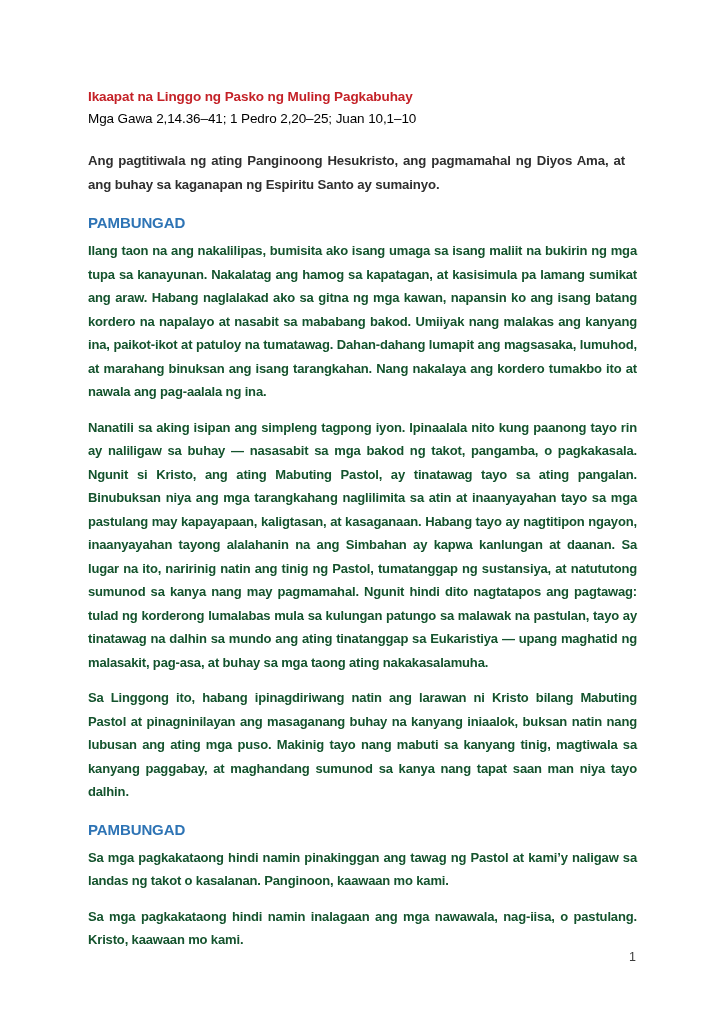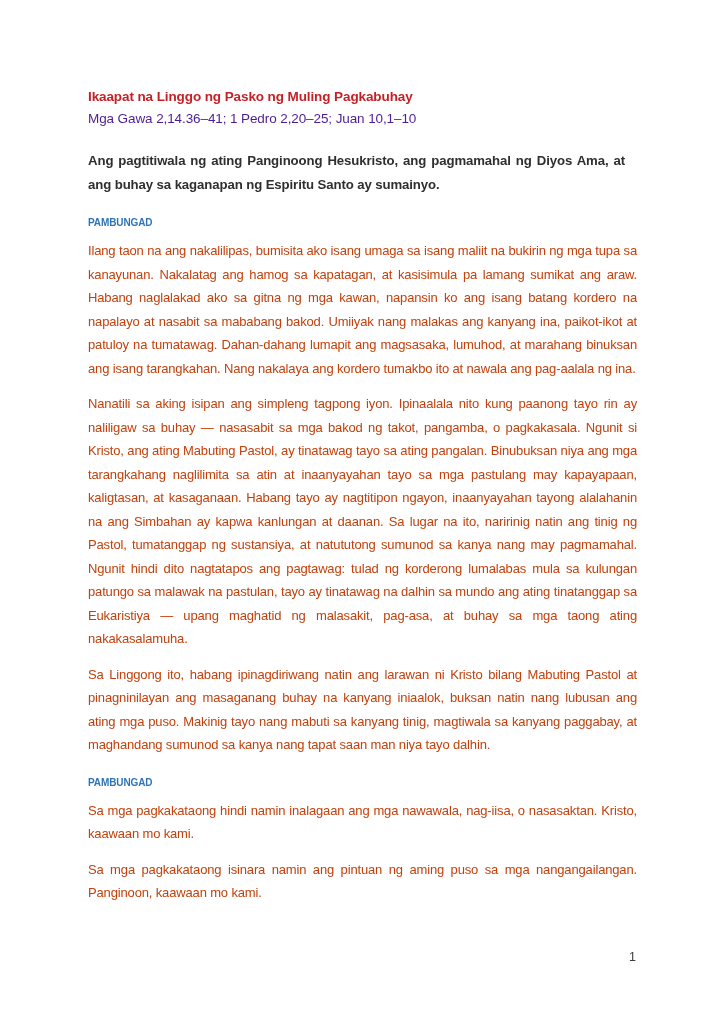--- a/index.html
+++ b/index.html
@@ -25,48 +25,48 @@
     font-weight: 700;
     line-height: 22px;
     color: #c42127;
     letter-spacing: -0.1px;
   }
   .readings {
     margin: 0 0 19px 0;
     font-size: 13.5px;
     font-weight: 400;
     line-height: 22px;
-    color: #4c1d95;
+    color: #000000;
     letter-spacing: -0.1px;
   }
   .greeting {
     margin: 0 12px 15px 0;
     font-size: 13.2px;
     font-weight: 700;
     line-height: 24px;
     color: #2f2f2f;
     text-align: justify;
     letter-spacing: -0.1px;
   }
   .section-heading {
     margin: 15px 0 5px 0;
-    font-size: 10px;
+    font-size: 15px;
     font-weight: 700;
     line-height: 22px;
     color: #2e74b5;
     letter-spacing: -0.1px;
   }
   .body-para {
     margin: 0 0 12px 0;
     font-size: 13px;
-    font-weight: 400;
+    font-weight: 700;
     line-height: 23.5px;
     text-align: justify;
     letter-spacing: -0.15px;
-    color: #c2410c;
+    color: #14532d;
   }
   .page-number {
     position: absolute;
     right: 88px;
     bottom: 60px;
     font-size: 12.5px;
     color: #3c3c3c;
   }
 </style>
 </head>
@@ -83,19 +83,19 @@
 
   <section>
     <h2 class="section-heading">PAMBUNGAD</h2>
     <p class="body-para">Ilang taon na ang nakalilipas, bumisita ako isang umaga sa isang maliit na bukirin ng mga tupa sa kanayunan. Nakalatag ang hamog sa kapatagan, at kasisimula pa lamang sumikat ang araw. Habang naglalakad ako sa gitna ng mga kawan, napansin ko ang isang batang kordero na napalayo at nasabit sa mababang bakod. Umiiyak nang malakas ang kanyang ina, paikot-ikot at patuloy na tumatawag. Dahan-dahang lumapit ang magsasaka, lumuhod, at marahang binuksan ang isang tarangkahan. Nang nakalaya ang kordero tumakbo ito at nawala ang pag-aalala ng ina.</p>
     <p class="body-para">Nanatili sa aking isipan ang simpleng tagpong iyon. Ipinaalala nito kung paanong tayo rin ay naliligaw sa buhay — nasasabit sa mga bakod ng takot, pangamba, o pagkakasala. Ngunit si Kristo, ang ating Mabuting Pastol, ay tinatawag tayo sa ating pangalan. Binubuksan niya ang mga tarangkahang naglilimita sa atin at inaanyayahan tayo sa mga pastulang may kapayapaan, kaligtasan, at kasaganaan. Habang tayo ay nagtitipon ngayon, inaanyayahan tayong alalahanin na ang Simbahan ay kapwa kanlungan at daanan. Sa lugar na ito, naririnig natin ang tinig ng Pastol, tumatanggap ng sustansiya, at natututong sumunod sa kanya nang may pagmamahal. Ngunit hindi dito nagtatapos ang pagtawag: tulad ng korderong lumalabas mula sa kulungan patungo sa malawak na pastulan, tayo ay tinatawag na dalhin sa mundo ang ating tinatanggap sa Eukaristiya — upang maghatid ng malasakit, pag-asa, at buhay sa mga taong ating nakakasalamuha.</p>
     <p class="body-para">Sa Linggong ito, habang ipinagdiriwang natin ang larawan ni Kristo bilang Mabuting Pastol at pinagninilayan ang masaganang buhay na kanyang iniaalok, buksan natin nang lubusan ang ating mga puso. Makinig tayo nang mabuti sa kanyang tinig, magtiwala sa kanyang paggabay, at maghandang sumunod sa kanya nang tapat saan man niya tayo dalhin.</p>
   </section>
 
   <section>
     <h2 class="section-heading">PAMBUNGAD</h2>
-    <p class="body-para">Sa mga pagkakataong hindi namin inalagaan ang mga nawawala, nag-iisa, o nasasaktan. Kristo, kaawaan mo kami.</p>
-    <p class="body-para">Sa mga pagkakataong isinara namin ang pintuan ng aming puso sa mga nangangailangan. Panginoon, kaawaan mo kami.</p>
+    <p class="body-para">Sa mga pagkakataong hindi namin pinakinggan ang tawag ng Pastol at kami’y naligaw sa landas ng takot o kasalanan. Panginoon, kaawaan mo kami.</p>
+    <p class="body-para">Sa mga pagkakataong hindi namin inalagaan ang mga nawawala, nag-iisa, o pastulang. Kristo, kaawaan mo kami.</p>
   </section>
 
   <div class="page-number">1</div>
 
 </div>
 
 </body></html>

